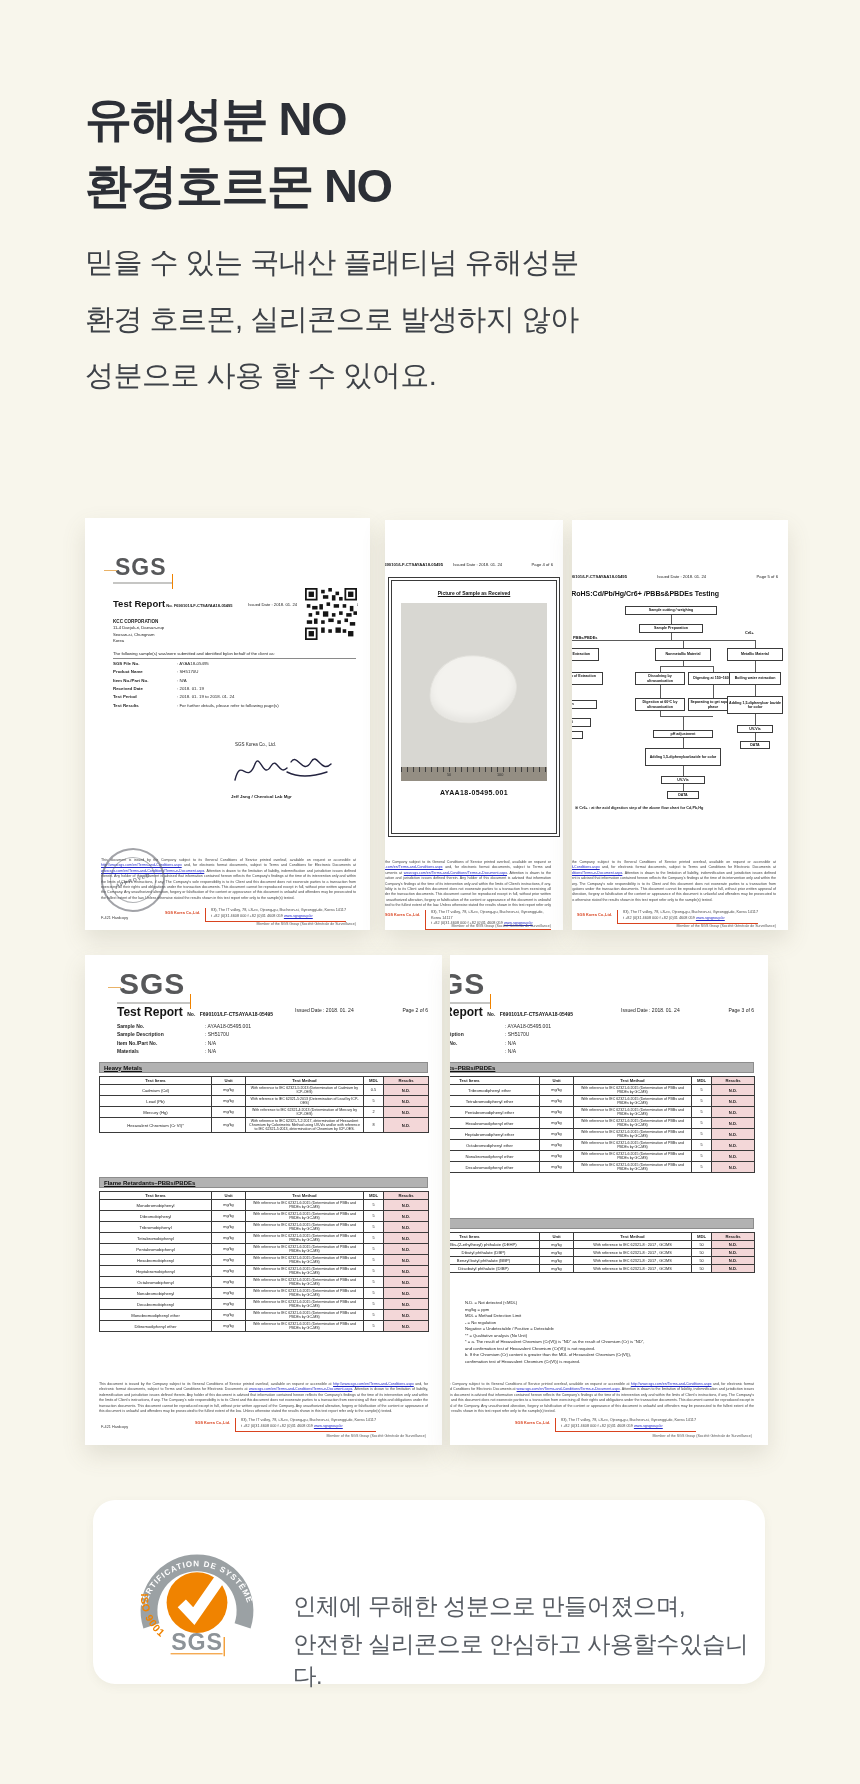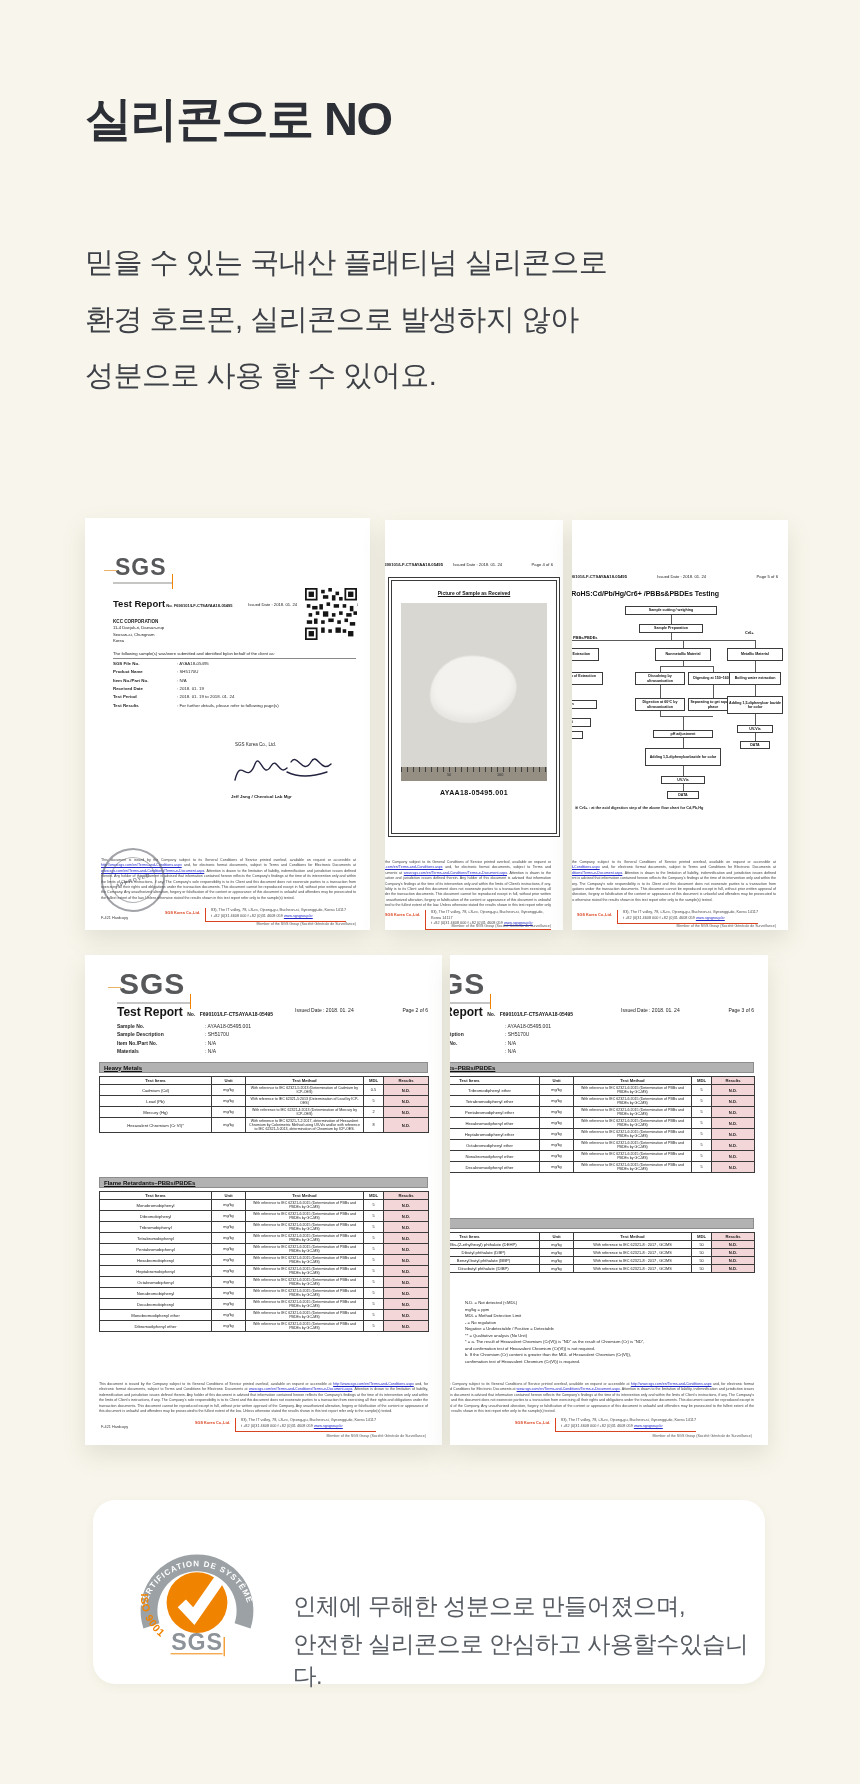--- a/index.html
+++ b/index.html
@@ -69,24 +69,25 @@
   
   .cert-card{position:absolute;left:93px;top:1500px;width:672px;height:184px;background:#ffffff;border-radius:22px;box-shadow:0 3px 10px rgba(120,110,85,.07);}
   .cert-title{position:absolute;left:200px;top:36px;font-size:31px;font-weight:800;letter-spacing:-1px;color:#2d323d;}
   .cert-line{position:absolute;left:200px;font-size:23.5px;letter-spacing:-.5px;color:#575c63;}
   .qr{position:absolute;background:#fff;}
 </style>
 </head>
 <body>
 
 <div class="intro-title">
-  <div>실리콘으로 NO</div>
+  <div>유해성분 NO</div>
+  <div>환경호르몬 NO</div>
 </div>
 <div class="intro-body">
-  <div>믿을 수 있는 국내산 플래티넘 실리콘으로</div>
+  <div>믿을 수 있는 국내산 플래티넘 유해성분</div>
   <div>환경 호르몬, 실리콘으로 발생하지 않아</div>
   <div>성분으로 사용 할 수 있어요.</div>
 </div>
 
 <div class="page" style="left:85px;top:518px;width:285px;height:412px;">
   <div class="sgsl" style="left:28px;top:36px;position:absolute;font-size:23px;"><span>SGS</span></div>
 
   <div class="hline" style="left:28px;top:80px;font-size:4.2px;">
     <span class="trep" style="font-size:9.5px;">Test Report</span>
     <span class="trep" style="font-size:4px;">No.</span>

